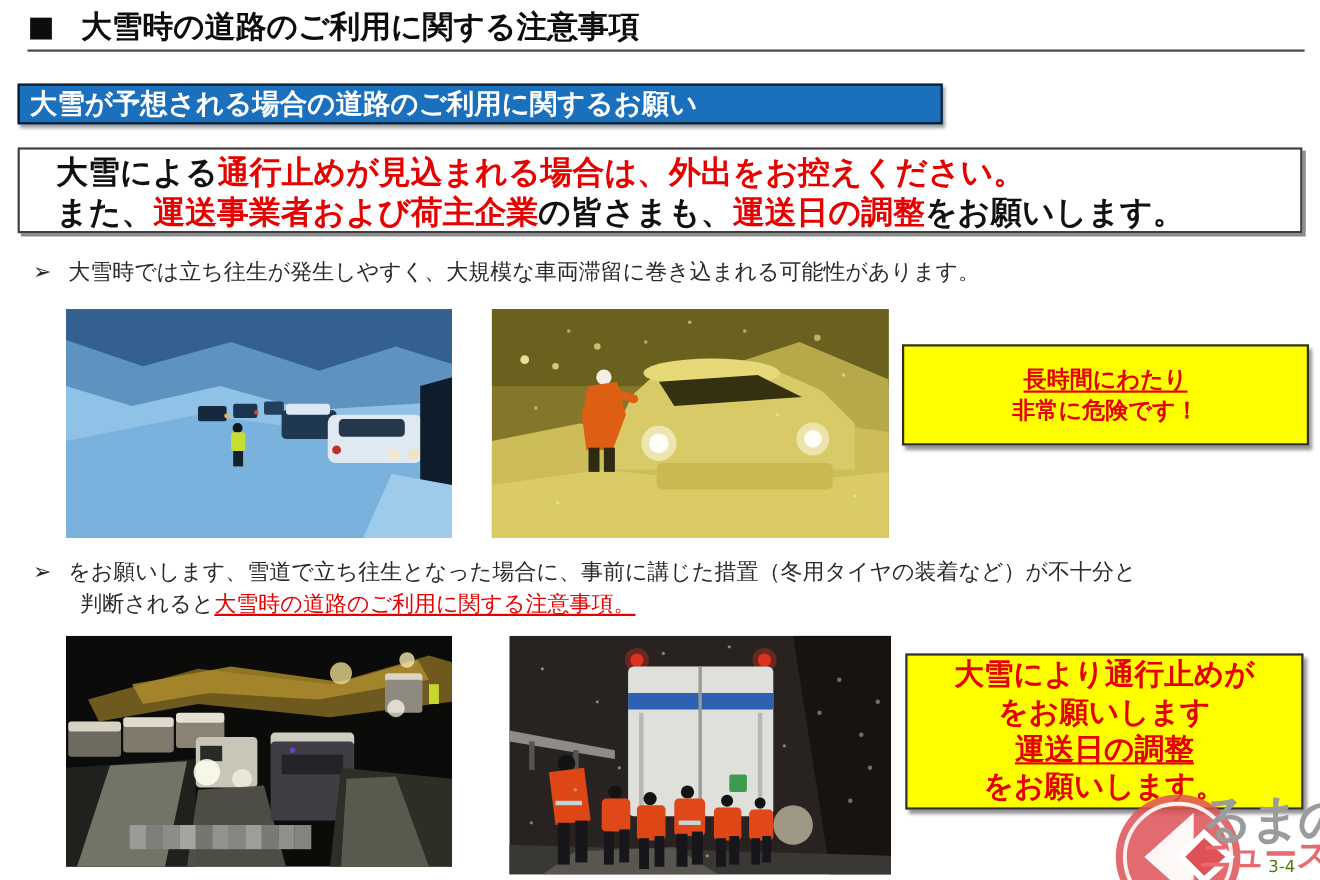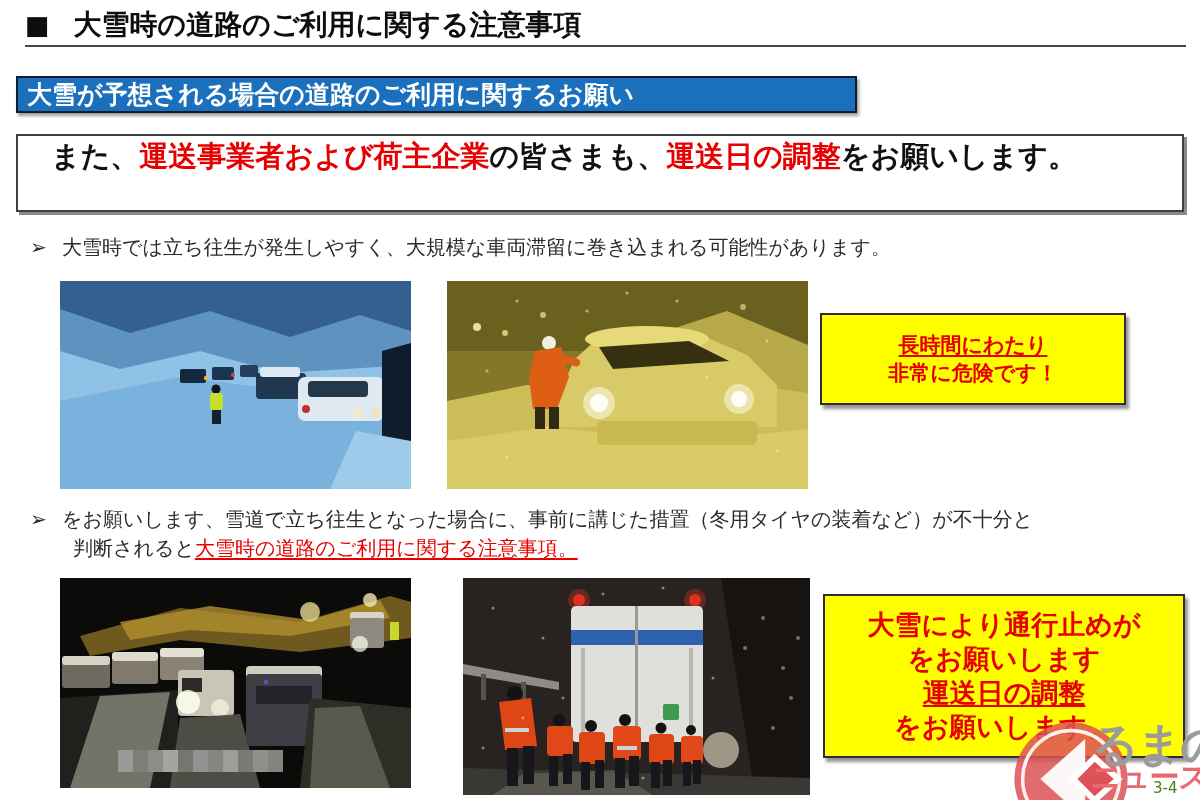--- a/index.html
+++ b/index.html
@@ -34,22 +34,22 @@
   .photo{position:absolute;}
   .photo svg{display:block;width:100%;height:100%;}
   .photo-1{left:60px;top:281px;width:351px;height:208px;}
   .photo-2{left:447px;top:281px;width:361px;height:208px;}
   .photo-3{left:60px;top:578px;width:351px;height:210px;}
   .photo-4{left:463px;top:578px;width:347px;height:217px;}
   
   .warn{position:absolute;box-sizing:border-box;background:#FFFF00;border:2px solid #2e2e2e;
     box-shadow:3px 4px 3px rgba(60,60,60,.55);color:#E60000;font-weight:bold;text-align:center;
     display:flex;flex-direction:column;justify-content:center;white-space:nowrap;}
-  .warn-1{left:820px;top:313px;width:306px;height:92px;font-size:21px;line-height:28px;align-items:center;}
-  .warn-2{left:823px;top:594px;width:362px;height:164px;font-size:27px;line-height:34px;}
+  .warn-1{left:820px;top:313px;width:370px;height:92px;font-size:21px;line-height:28px;align-items:center;}
+  .warn-2{left:823px;top:594px;width:362px;height:142px;font-size:27px;line-height:34px;}
   
   .logo-mark{position:absolute;left:1012px;top:720px;width:118px;height:118px;}
   .logo-text-gray{position:absolute;left:1092px;top:714px;font-size:46px;font-weight:bold;
     color:#9b9b9b;letter-spacing:-3px;white-space:nowrap;}
   .logo-text-red{position:absolute;left:1090px;top:757px;font-size:30px;font-weight:bold;
     color:#E8696E;letter-spacing:-1px;white-space:nowrap;}
   .page-number{position:absolute;left:1153px;top:779px;font-size:15px;color:#4d7c0f;}
 </style>
 </head>
 <body>
@@ -58,20 +58,21 @@
 
   <div class="title-row">
     <span class="title-bullet">■</span>
     <span>大雪時の道路のご利用に関する注意事項</span>
   </div>
   <div class="title-rule"></div>
 
   <div class="banner">大雪が予想される場合の道路のご利用に関するお願い</div>
 
   <div class="notice-box">
+    <div><span>大雪による</span><span class="red">通行止めが見込まれる場合は、外出をお控えください。</span></div>
     <div><span>また、</span><span class="red">運送事業者および荷主企業</span><span>の皆さまも、</span><span class="red">運送日の調整</span><span>をお願いします。</span></div>
   </div>
 
   <div class="bullet bullet-1">
     <span class="bullet-marker">➢</span>
     <span>大雪時では立ち往生が発生しやすく、大規模な車両滞留に巻き込まれる可能性があります。</span>
   </div>
 
   <div class="photo photo-1">
     <svg viewBox="0 0 351 208" preserveAspectRatio="none">

